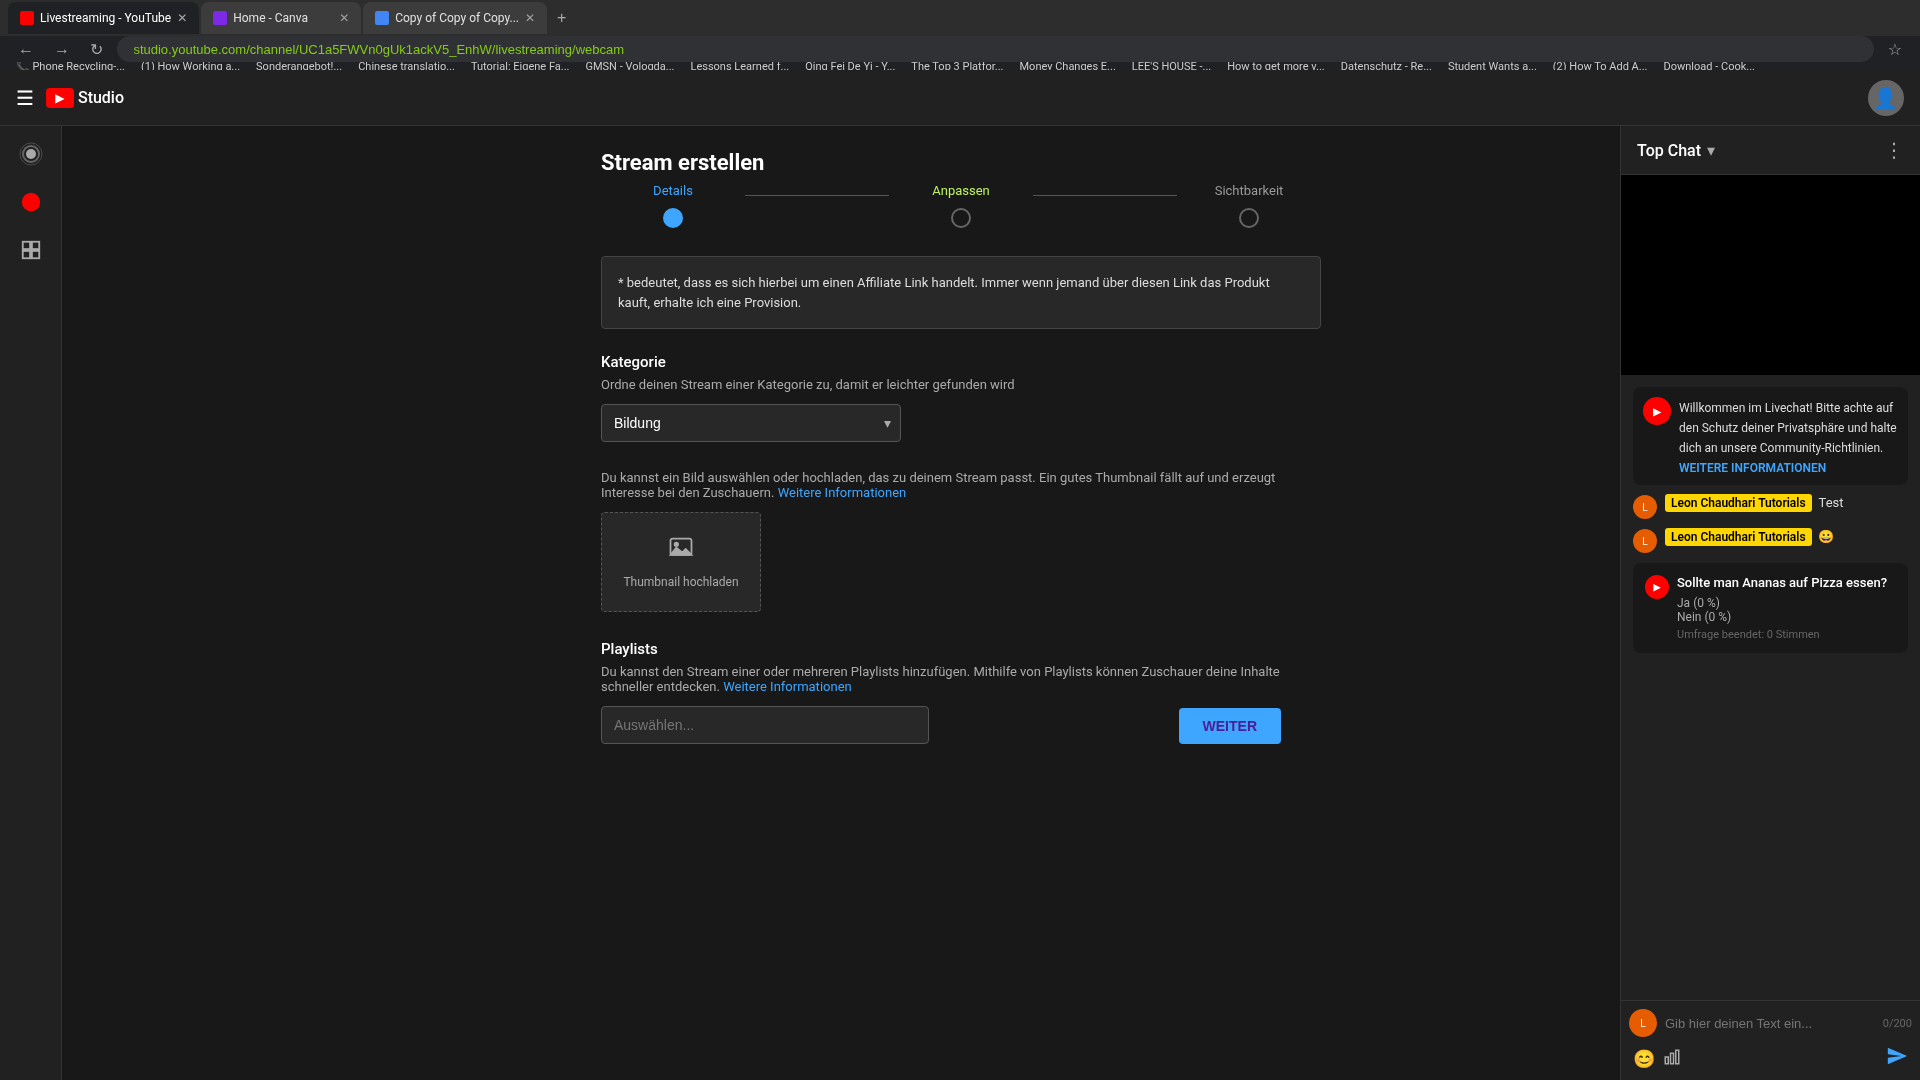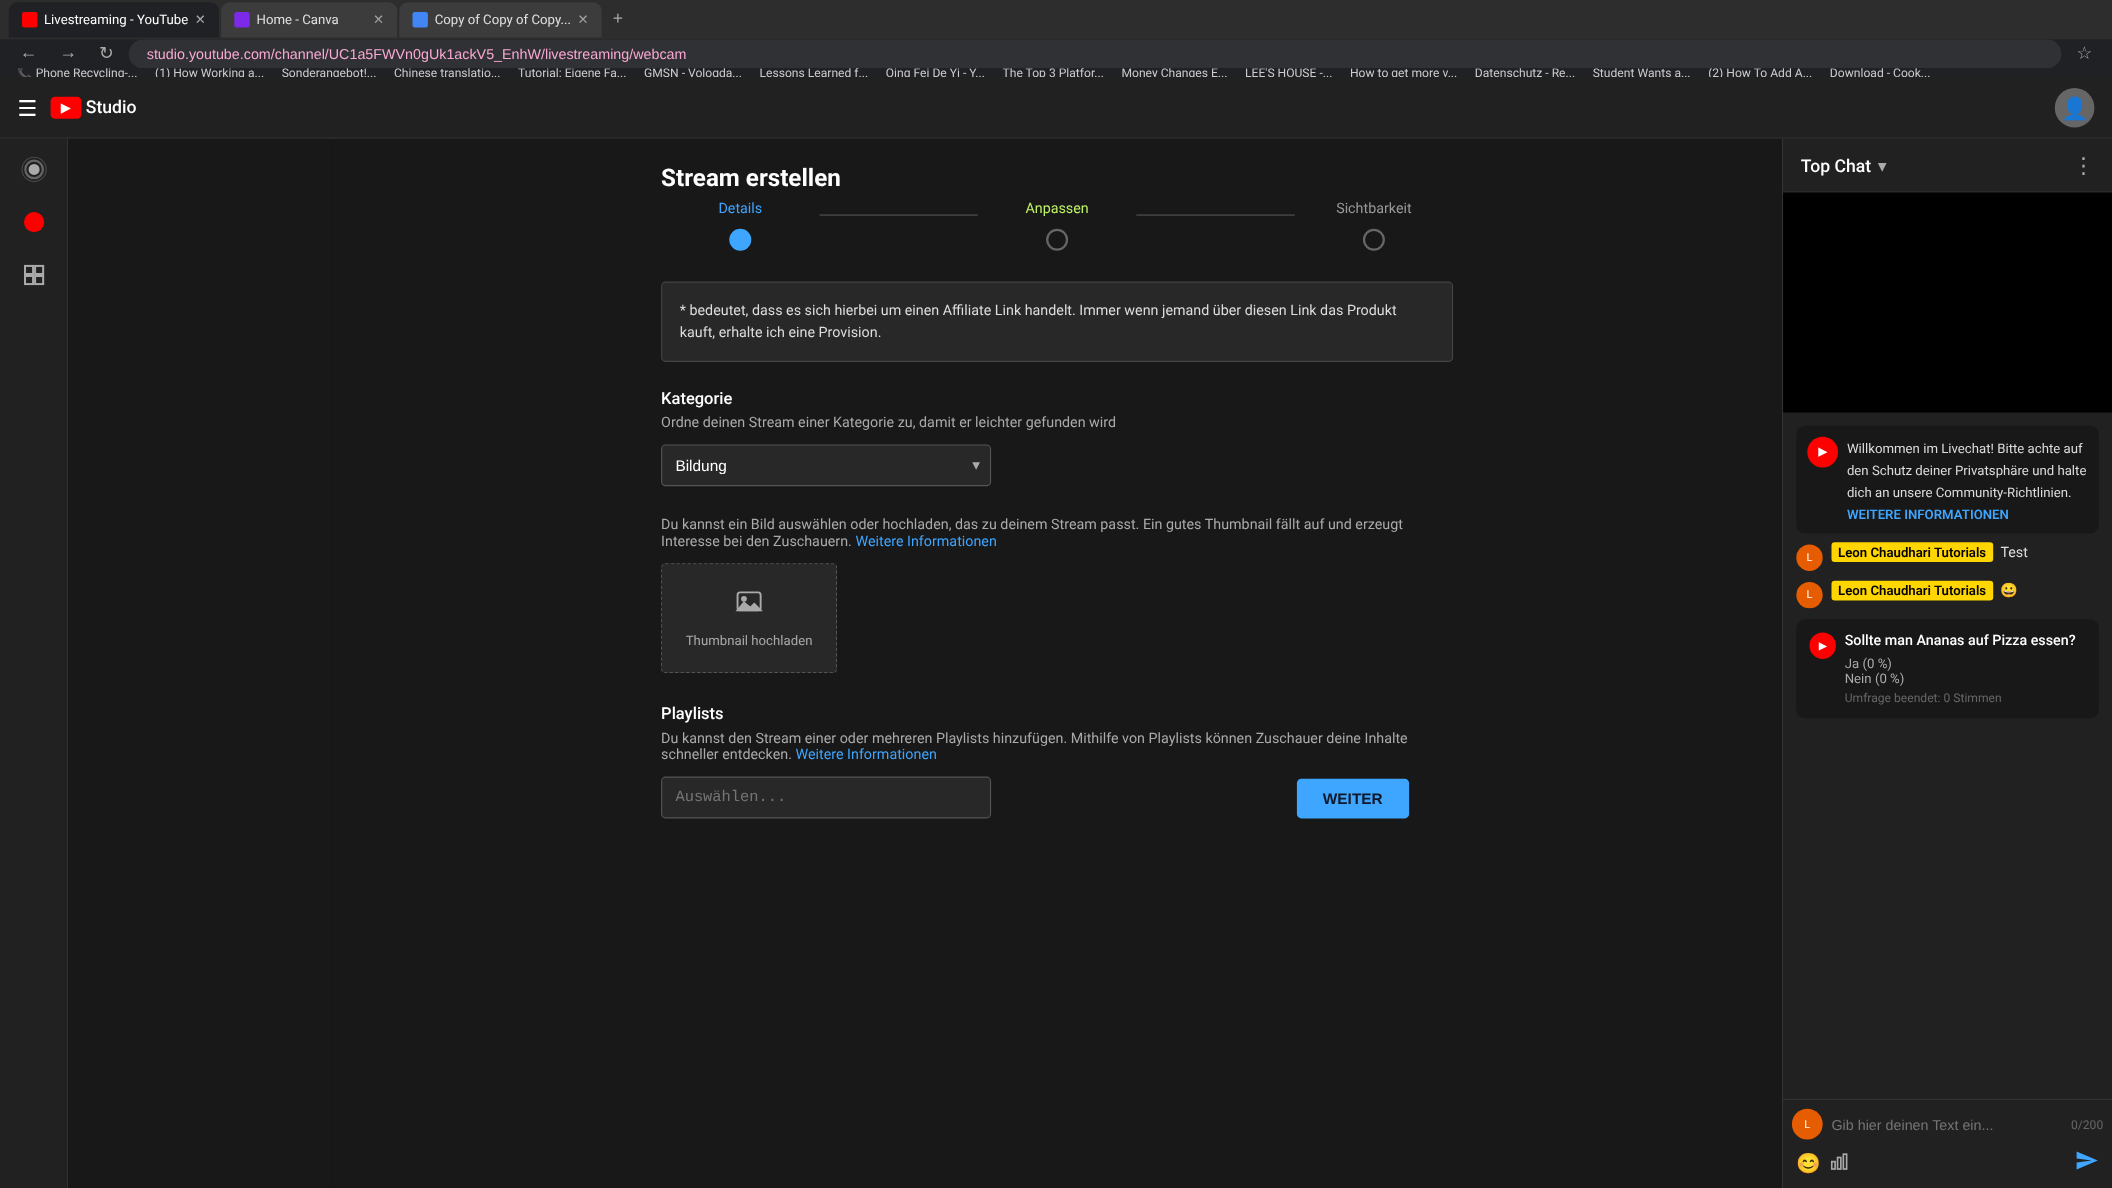--- a/index.html
+++ b/index.html
@@ -10,21 +10,21 @@
     .tab-bar { display: flex; align-items: center; height: 36px; background: #2d2d2d; padding: 18px 8px; gap: 2px; }
     .tab { display: flex; align-items: center; background: #3c3c3c; border-radius: 8px 8px 0 0; padding: 0 12px; height: 32px; font-size: 12px; color: #e0e0e0; gap: 6px; min-width: 160px; max-width: 220px; cursor: pointer; }
     .tab.active { background: #202124; color: #fff; }
     .tab-favicon { width: 14px; height: 14px; background: #ff0000; border-radius: 2px; flex-shrink: 0; }
     .tab-favicon.canva { background: #7d2ae8; }
     .tab-favicon.doc { background: #4285f4; }
     .tab-close { margin-left: auto; opacity: 0.6; font-size: 12px; }
     .tab-new { background: none; border: none; color: #aaa; font-size: 16px; cursor: pointer; padding: 0 8px; }
     .nav-bar { display: flex; align-items: center; height: 34px; background: #202124; padding: 0 12px; gap: 8px; }
     .nav-btn { background: none; border: none; color: #aaa; cursor: pointer; font-size: 16px; padding: 2px 6px; }
-    .address-bar { flex: 1; background: #303134; border: none; border-radius: 20px; color: #f9a8d4; font-size: 13px; padding: 4px 16px; height: 26px; }
+    .address-bar { flex: 1; background: #303134; border: none; border-radius: 20px; color: #84cc16; font-size: 13px; padding: 4px 16px; height: 26px; }
     .bookmarks-bar { background: #202124; height: 28px; display: flex; align-items: center; padding: 0 12px; gap: 8px; font-size: 11px; color: #ccc; overflow: hidden; }
     .bookmark-item { white-space: nowrap; cursor: pointer; padding: 2px 4px; border-radius: 3px; }
 
     
     .app-layout { display: flex; flex: 1; overflow: hidden; }
 
     
     .left-sidebar { width: 62px; background: #212121; display: flex; flex-direction: column; align-items: center; padding: 8px 0; gap: 8px; flex-shrink: 0; border-right: 1px solid #333; }
     .sidebar-icon { width: 40px; height: 40px; display: flex; align-items: center; justify-content: center; border-radius: 50%; cursor: pointer; font-size: 20px; color: #aaa; }
     .sidebar-icon.active { color: #ff0000; }
@@ -75,24 +75,24 @@
     .select-wrapper { position: relative; width: 300px; }
     .category-select { width: 100%; background: #282828; border: 1px solid #555; border-radius: 4px; color: #fff; font-size: 14px; padding: 10px 32px 10px 12px; appearance: none; cursor: pointer; }
     .select-arrow { position: absolute; right: 10px; top: 50%; transform: translateY(-50%); color: #aaa; pointer-events: none; font-size: 14px; }
 
     
     .thumbnail-upload { width: 160px; height: 100px; background: #282828; border: 1px dashed #555; border-radius: 4px; display: flex; flex-direction: column; align-items: center; justify-content: center; cursor: pointer; gap: 6px; }
     .thumbnail-upload-icon { font-size: 24px; color: #aaa; }
     .thumbnail-upload-text { font-size: 12px; color: #aaa; }
 
     
-    .playlist-input { background: #282828; border: 1px solid #555; border-radius: 4px; color: #fff; font-size: 14px; padding: 10px 12px; width: 300px; font-family: Liberation Mono, monospace; }
-
-    
-    .weiter-btn { background: #3ea6ff; color: #0f172a; font-size: 14px; font-weight: 600; border: none; border-radius: 4px; padding: 10px 24px; cursor: pointer; position: absolute; bottom: 28px; right: 40px; }
+    .playlist-input { background: #282828; border: 1px solid #555; border-radius: 4px; color: #fff; font-size: 14px; padding: 10px 12px; width: 328px; }
+
+    
+    .weiter-btn { background: #3ea6ff; color: #4c1d95; font-size: 14px; font-weight: 600; border: none; border-radius: 4px; padding: 10px 24px; cursor: pointer; position: absolute; bottom: 28px; right: 40px; }
 
     
     .chat-panel { width: 300px; background: #212121; border-left: 1px solid #333; display: flex; flex-direction: column; flex-shrink: 0; }
 
     .chat-header { display: flex; align-items: center; justify-content: space-between; padding: 12px 16px; border-bottom: 1px solid #333; }
     .chat-header-title { font-size: 16px; font-weight: 500; color: #fff; display: flex; align-items: center; gap: 6px; }
     .chat-header-more { color: #aaa; cursor: pointer; font-size: 20px; }
 
     .chat-messages { flex: 1; overflow-y: auto; padding: 12px; display: flex; flex-direction: column; gap: 10px; }
 

